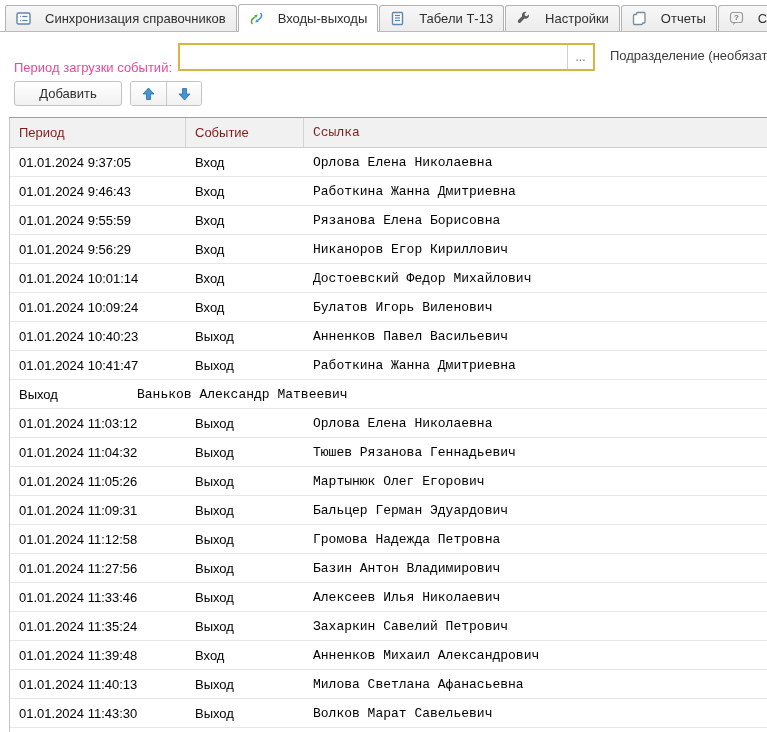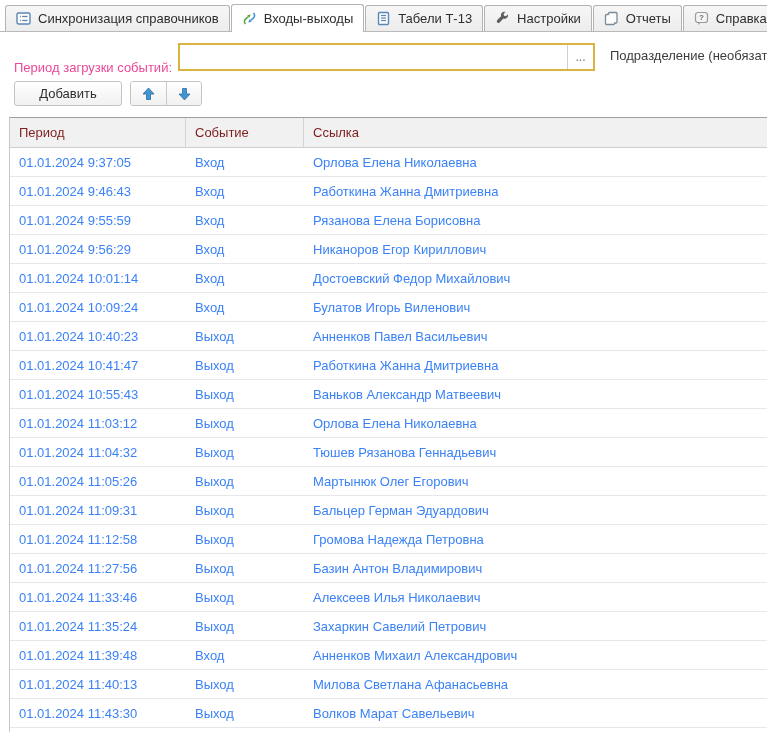--- a/index.html
+++ b/index.html
@@ -23,21 +23,21 @@
     top: 4px; left: 0; right: 0;
     height: 28px;
     padding-left: 5px;
     display: flex;
     align-items: flex-end;
     border-bottom: 1px solid #b9b9b9;
   }
   .tab {
     display: inline-flex;
     align-items: center;
-    gap: 7px;
+    gap: 14px;
     height: 26px;
     padding: 0 10px;
     margin-right: 1px;
     background: linear-gradient(#f7f7f7, #ececec);
     border: 1px solid #b3b3b3;
     border-bottom: none;
     border-radius: 3px 3px 0 0;
     cursor: pointer;
     white-space: nowrap;
     color: #2e2e2e;
@@ -140,32 +140,32 @@
   }
   .grid-header .hcell {
     display: flex; align-items: center;
     padding-left: 9px;
     border-right: 1px solid #d4d4d4;
     cursor: pointer;
   }
   .grid-header .hcell:last-child { border-right: none; }
   .col-period { width: 176px; flex: 0 0 auto; }
   .col-event  { width: 118px; flex: 0 0 auto; }
-  .col-link   { flex: 1 1 auto; }
+  .col-link   { flex: 1 1 auto; font-family: Liberation Mono, monospace; }
   .grid-row {
     display: flex;
     height: 29px;
     background: #fff;
     border-bottom: 1px solid #e7e7e7;
     cursor: pointer;
   }
   .grid-row .cell {
     display: flex; align-items: center;
     padding-left: 9px;
-    color: #3b82f6;
+    color: #000000;
     white-space: nowrap;
     overflow: hidden;
   }
 </style>
 </head>
 <body>
 
 <div class="app">
 
   <div class="tabbar">
@@ -301,21 +301,20 @@
     <div class="cell col-link">Анненков Павел Васильевич</div>
   </div>
 
   <div class="grid-row">
     <div class="cell col-period">01.01.2024 10:41:47</div>
     <div class="cell col-event">Выход</div>
     <div class="cell col-link">Работкина Жанна Дмитриевна</div>
   </div>
 
   <div class="grid-row">
-    <div class="cell col-period">01.01.2024 10:55:43</div>
     <div class="cell col-event">Выход</div>
     <div class="cell col-link">Ваньков Александр Матвеевич</div>
   </div>
 
   <div class="grid-row">
     <div class="cell col-period">01.01.2024 11:03:12</div>
     <div class="cell col-event">Выход</div>
     <div class="cell col-link">Орлова Елена Николаевна</div>
   </div>
 

